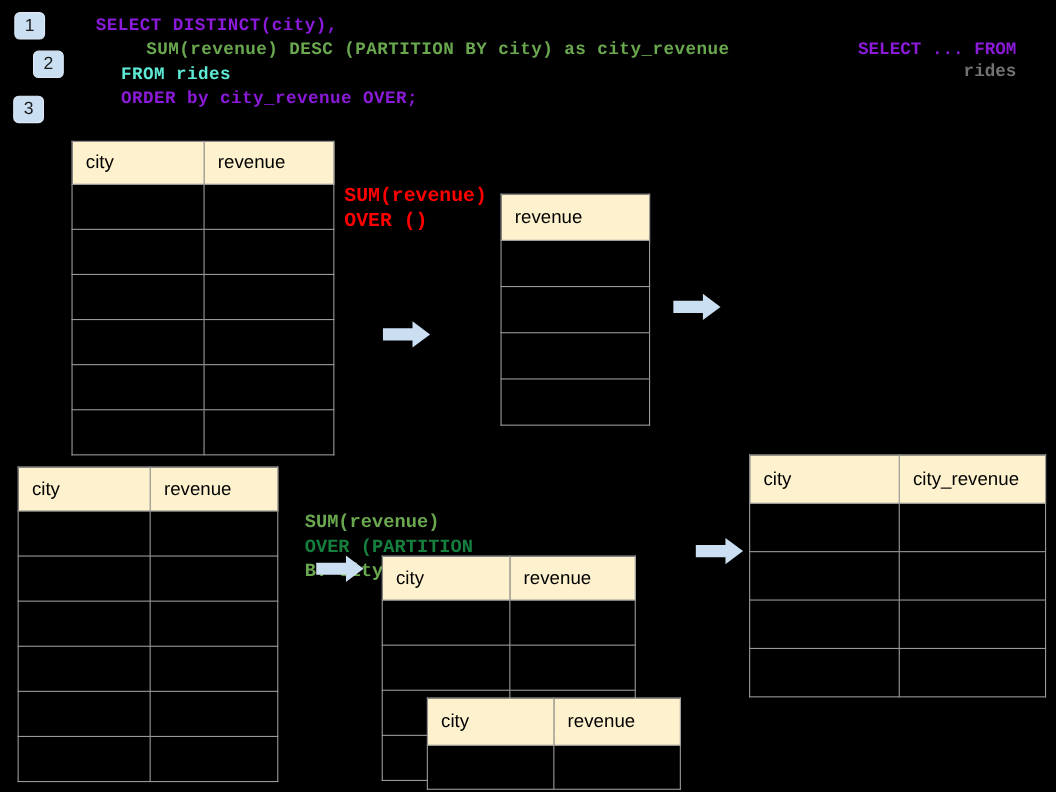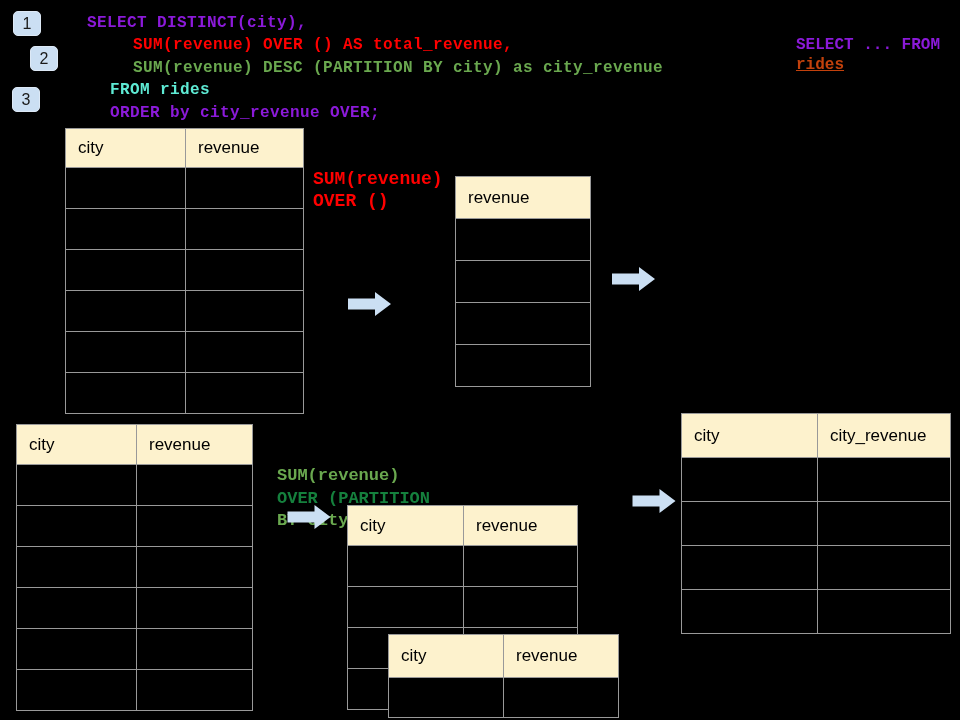--- a/index.html
+++ b/index.html
@@ -27,22 +27,23 @@
   }
   #sql-code .code-line {
     white-space: pre;
     font-size: 16px;
     line-height: 22.4px;
     letter-spacing: 0.4px;
   }
   
   #side-code {
     position: absolute;
-    left: 796px;
+    left: 780px;
     top: 35px;
+    text-align: right;
   }
   #side-code .code-line {
     white-space: pre;
     font-size: 16px;
     line-height: 20px;
   }
   
   .annotation {
     position: absolute;
     margin-top: 32px;
@@ -109,29 +110,28 @@
 <body>
 
 <div id="canvas">
 
   <div class="badge" style="left: 13px; top: 11px; background: rgb(203, 223, 243);">1</div>
   <div class="badge" style="left: 30px; top: 46px; background: rgb(203, 223, 243);">2</div>
   <div class="badge" style="left: 12px; top: 87px; background: rgb(203, 223, 243);">3</div>
 
   <div id="sql-code" class="mono">
       <div class="code-line" style="padding-left: 0px; color: rgb(139, 26, 217);">SELECT DISTINCT(city),</div>
-      <div class="code-line" style="padding-left: 46px; color: rgb(255, 0, 0);">SUM(revenue) OVER () AS total_revenue,</div>
       <div class="code-line" style="padding-left: 46px; color: rgb(106, 168, 79);">SUM(revenue) DESC (PARTITION BY city) as city_revenue</div>
       <div class="code-line" style="padding-left: 23px; color: #5eead4;">FROM rides</div>
       <div class="code-line" style="padding-left: 23px; color: rgb(139, 26, 217);">ORDER by city_revenue OVER;</div>
     </div>
 
   <div id="side-code" class="mono">
       <div class="code-line" style="color: rgb(139, 26, 217);">SELECT ... FROM</div>
-      <div class="code-line" style="color: #c2410c; text-decoration: underline;">rides</div>
+      <div class="code-line" style="color: #737373;">rides</div>
     </div>
 
   <div id="annotation-total" class="annotation mono" style="left:313px; top:136px;">
       <div class="code-line" style="color: rgb(255, 0, 0);">SUM(revenue)</div>
       <div class="code-line" style="color: rgb(255, 0, 0);">OVER ()</div>
     </div>
 
   <div id="annotation-partition" class="annotation mono" style="left:277px; top:433px;">
       <div class="code-line" style="color: rgb(106, 168, 79);">SUM(revenue)</div>
       <div class="code-line" style="color: #15803d;">OVER (PARTITION</div>

